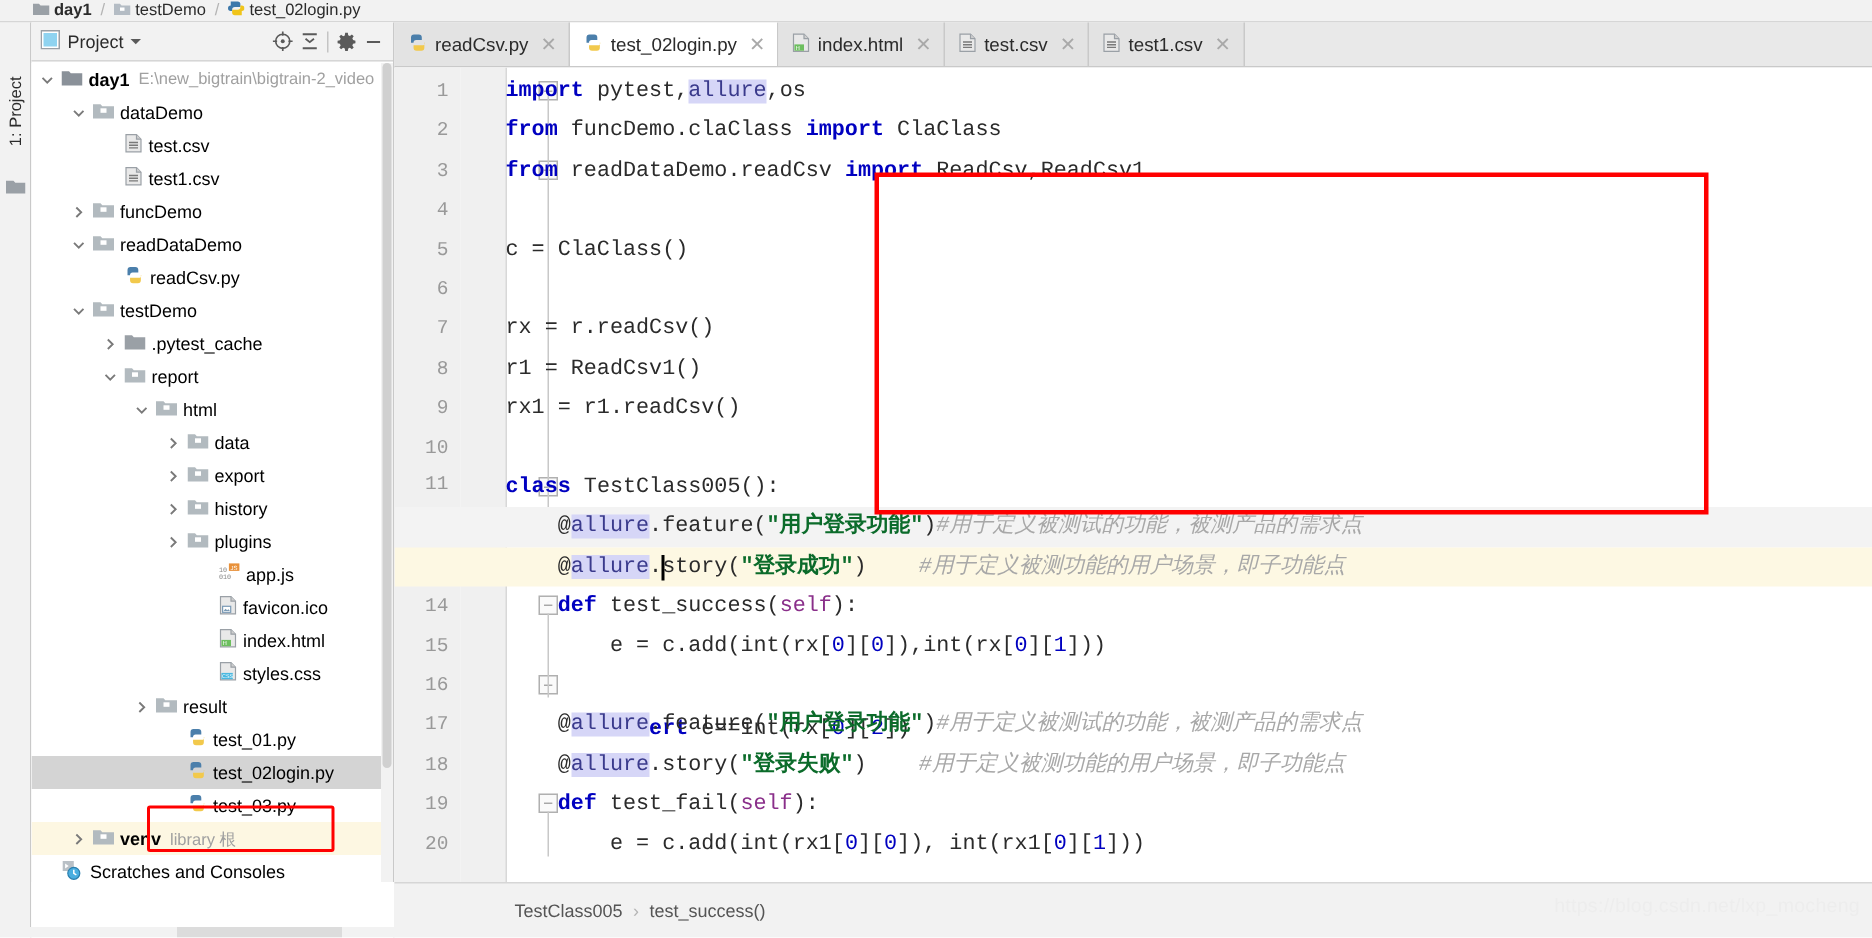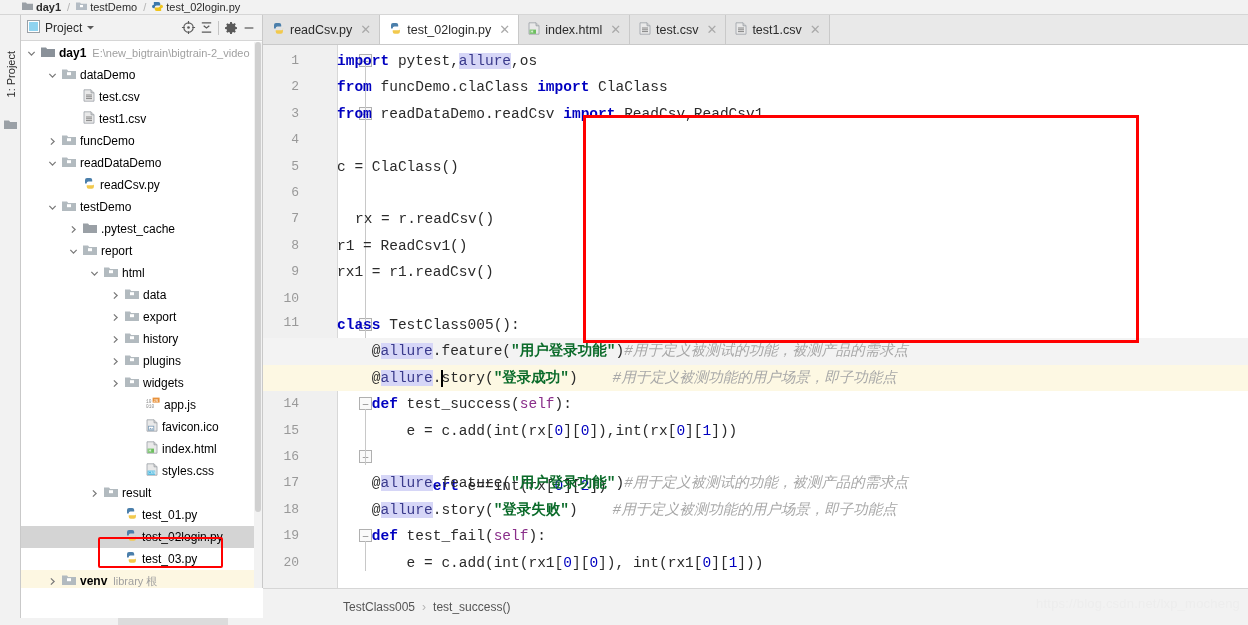--- a/index.html
+++ b/index.html
@@ -427,33 +427,20 @@
               <path d="M3.2 1.5L6.8 5 3.2 8.5" fill="none" stroke="#7a7a7a" stroke-width="1.4"></path>
             </svg>
           </span>
           <span class="ic" style="margin-left: 3px;"><svg width="14" height="12" viewBox="0 0 14 12">
               <path d="M0 1.5h5l1.2 1.4H14V11H0z" fill="#b2babf"></path>
               <rect x="5" y="4.2" width="4" height="3" fill="#fff"></rect>
             </svg></span>
           <span class="lbl">plugins</span>
         </div>
         <div class="row">
-          <span class="spacer" style="width: 84px;"></span>
-          <span class="arrow">
-            <svg width="9" height="9" viewBox="0 0 10 10">
-              <path d="M3.2 1.5L6.8 5 3.2 8.5" fill="none" stroke="#7a7a7a" stroke-width="1.4"></path>
-            </svg>
-          </span>
-          <span class="ic" style="margin-left: 3px;"><svg width="14" height="12" viewBox="0 0 14 12">
-              <path d="M0 1.5h5l1.2 1.4H14V11H0z" fill="#b2babf"></path>
-              <rect x="5" y="4.2" width="4" height="3" fill="#fff"></rect>
-            </svg></span>
-          <span class="lbl">widgets</span>
-        </div>
-        <div class="row">
           <span class="spacer" style="width: 105px;"></span>
           <span class="arrow none"></span>
           <span class="ic" style="margin-left: 3px;"><svg width="14" height="13" viewBox="0 0 14 13">
               <text x="0" y="6" font-size="4.5" fill="#8a8a8a" font-family="Liberation Mono">10</text>
               <text x="0" y="11" font-size="4.5" fill="#8a8a8a" font-family="Liberation Mono">010</text>
               <rect x="6.6" y="0.6" width="7" height="5" fill="#e8913a"></rect>
               <text x="7.6" y="5" font-size="4" fill="#fff" font-family="Liberation Sans">JS</text>
             </svg></span>
           <span class="lbl">app.js</span>
         </div>
@@ -650,21 +637,21 @@
         <div class="foldline" style="top: 496.2px; height: 30px;"></div>
       </div>
     <div class="codearea">
         <div class="hl-row" style="top: 293.4px; background: rgb(243, 243, 243); left: -74px; width: 985px;"></div>
         <div class="hl-row" style="top: 319.8px; background: rgb(253, 248, 227); left: -74px; width: 985px;"></div>
         <div class="ctext" style="top: 3px; left: 0px;"><span class="kw">import</span> pytest,<span class="dec sel">allure</span>,os</div>
         <div class="ctext" style="top: 29.4px; left: 0px;"><span class="kw">from</span> funcDemo.claClass <span class="kw">import</span> ClaClass</div>
         <div class="ctext" style="top: 55.8px; left: 0px;"><span class="kw">from</span> readDataDemo.readCsv <span class="kw">import</span> ReadCsv,ReadCsv1</div>
         <div class="ctext" style="top: 82.2px; left: 0px;"></div>
         <div class="ctext" style="top: 108.6px; left: 0px;">c = ClaClass()</div>
-        <div class="ctext" style="top: 161.4px; left: 0px; margin-left: 18px;">rx = r.readCsv()</div>
+        <div class="ctext" style="top: 161.4px; left: 0px;">rx = r.readCsv()</div>
         <div class="ctext" style="top: 187.8px; left: 0px;">r1 = ReadCsv1()</div>
         <div class="ctext" style="top: 214.2px; left: 0px;">rx1 = r1.readCsv()</div>
         <div class="ctext" style="top: 240.6px; left: 0px;"></div>
         <div class="ctext" style="top: 267px; left: 0px;"><span class="kw">class</span> TestClass005():</div>
         <div class="ctext" style="top: 293.4px; left: 0px;">    @<span class="dec sel">allure</span>.feature(<span class="str">"用户登录功能"</span>)<span class="cmt">#用于定义被测试的功能，被测产品的需求点</span></div>
         <div class="ctext" style="top: 319.8px; left: 0px;">    @<span class="dec sel">allure</span>.story(<span class="str">"登录成功"</span>)    <span class="cmt">#用于定义被测功能的用户场景，即子功能点</span></div>
         <div class="ctext" style="top: 346.2px; left: 0px;">    <span class="kw">def</span> test_success(<span class="slf">self</span>):</div>
         <div class="ctext" style="top: 372.6px; left: 0px;">        e = c.add(<span class="plain">int</span>(rx[<span class="num">0</span>][<span class="num">0</span>]),<span class="plain">int</span>(rx[<span class="num">0</span>][<span class="num">1</span>]))</div>
         <div class="ctext" style="top: 399px; left: 0px; margin-top: 29px;">        <span class="kw">assert</span> e==<span class="plain">int</span>(rx[<span class="num">0</span>][<span class="num">2</span>])</div>
         <div class="ctext" style="top: 425.4px; left: 0px;">    @<span class="dec sel">allure</span>.feature(<span class="str">"用户登录功能"</span>)<span class="cmt">#用于定义被测试的功能，被测产品的需求点</span></div>

